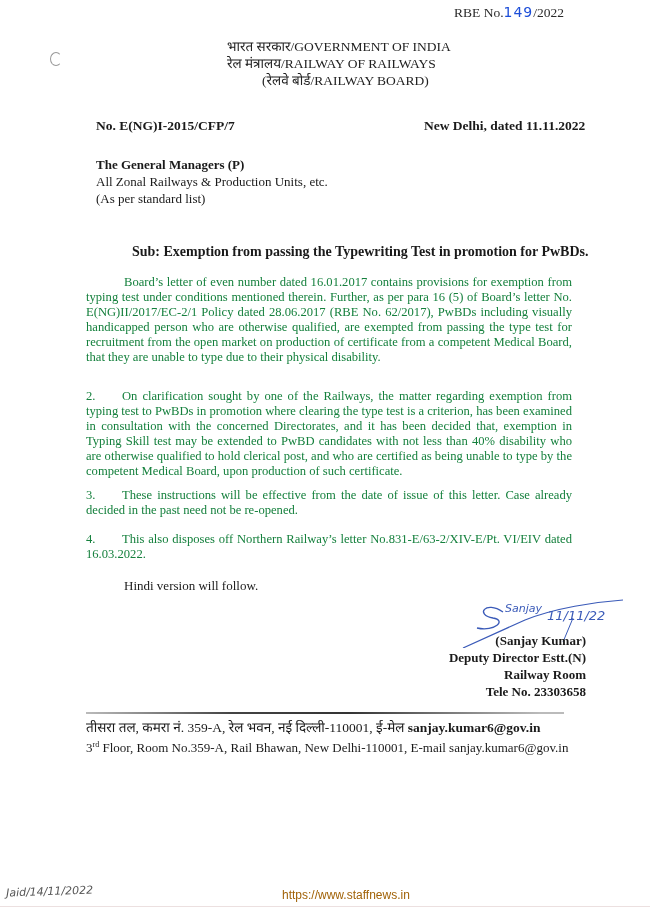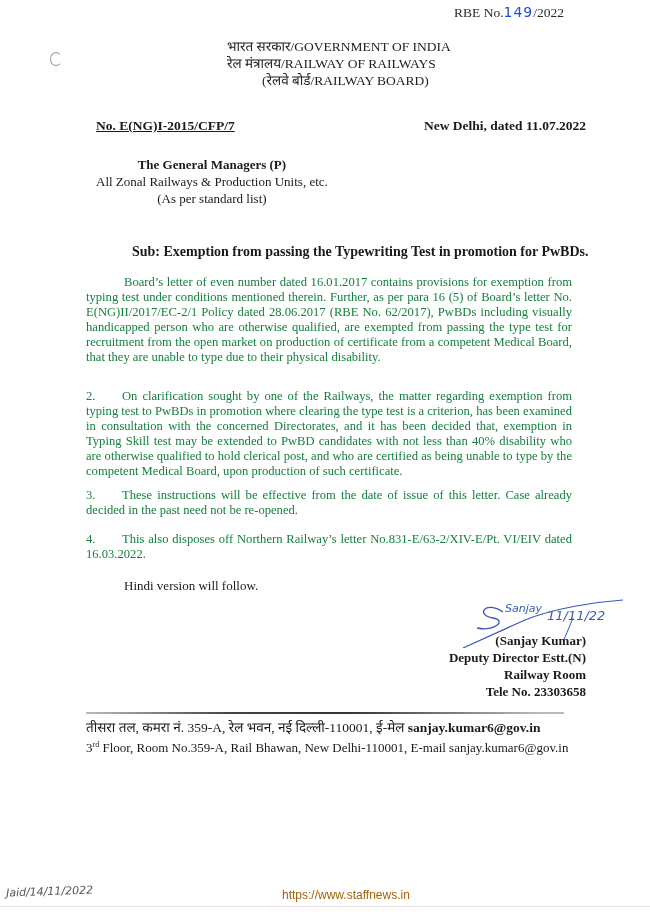--- a/index.html
+++ b/index.html
@@ -6,23 +6,23 @@
     body { width: 650px; height: 919px; position: relative; overflow: hidden;
            font-family: "Liberation Serif", "DejaVu Serif", serif; color: #1a1a1a; }
     .abs { position: absolute; }
     .rbe { left: 454px; top: 4px; font-size: 13.5px; color: #2a2a2a; white-space: nowrap; }
     .rbe .hand { font-family: "DejaVu Sans", sans-serif; color: #1d4ed8; font-size: 14px; letter-spacing: 1px; }
     .punch { left: 50px; top: 52px; width: 10px; height: 12px; border: 1.5px solid #999; border-right-color: transparent; border-radius: 50%; }
     .hdr { font-size: 13.5px; line-height: 17.5px; color: #222; white-space: nowrap; }
     .hdr1 { left: 227px; top: 38px; }
     .hdr2 { left: 227px; top: 55px; }
     .hdr3 { left: 262px; top: 72px; }
-    .refno { left: 96px; top: 118px; font-weight: bold; font-size: 13.5px; text-decoration: underline; }
+    .refno { left: 96px; top: 118px; font-weight: bold; font-size: 13.5px; }
     .dated { left: 424px; top: 118px; font-weight: bold; font-size: 13.5px; }
-    .addr { left: 96px; top: 156px; font-size: 13px; line-height: 17px; text-align: center; }
+    .addr { left: 96px; top: 156px; font-size: 13px; line-height: 17px; }
     .addr .b { font-weight: bold; }
     .subject { left: 132px; top: 244px; font-weight: bold; font-size: 14px; white-space: nowrap; }
     .para { left: 86px; width: 486px; font-size: 12.6px; line-height: 15px; text-align: justify; color: #15803d; }
     .p1 { top: 275px; text-indent: 38px; }
     .p2 { top: 389px; }
     .p3 { top: 488px; }
     .p4 { top: 532px; }
     .num { display: inline-block; width: 36px; }
     .hindi-follow { left: 124px; top: 578px; font-size: 13px; }
     .sig-img { left: 455px; top: 590px; width: 170px; height: 58px; }
@@ -44,21 +44,21 @@
   <span>RBE No.</span><span class="hand">149</span><span>/2022</span>
 </div>
 
 <div class="abs punch"></div>
 
 <div class="abs hdr hdr1">भारत सरकार/GOVERNMENT OF INDIA</div>
 <div class="abs hdr hdr2">रेल मंत्रालय/RAILWAY OF RAILWAYS</div>
 <div class="abs hdr hdr3">(रेलवे बोर्ड/RAILWAY BOARD)</div>
 
 <div class="abs refno">No. E(NG)I-2015/CFP/7</div>
-<div class="abs dated">New Delhi, dated 11.07.2022</div>
+<div class="abs dated">New Delhi, dated 11.11.2022</div>
 
 <div class="abs addr">
   <div class="b">The General Managers (P)</div>
   <div>All Zonal Railways &amp; Production Units, etc.</div>
   <div>(As per standard list)</div>
 </div>
 
 <div class="abs subject">Sub: Exemption from passing the Typewriting Test in promotion for PwBDs.</div>
 
 <div class="abs para p1">

